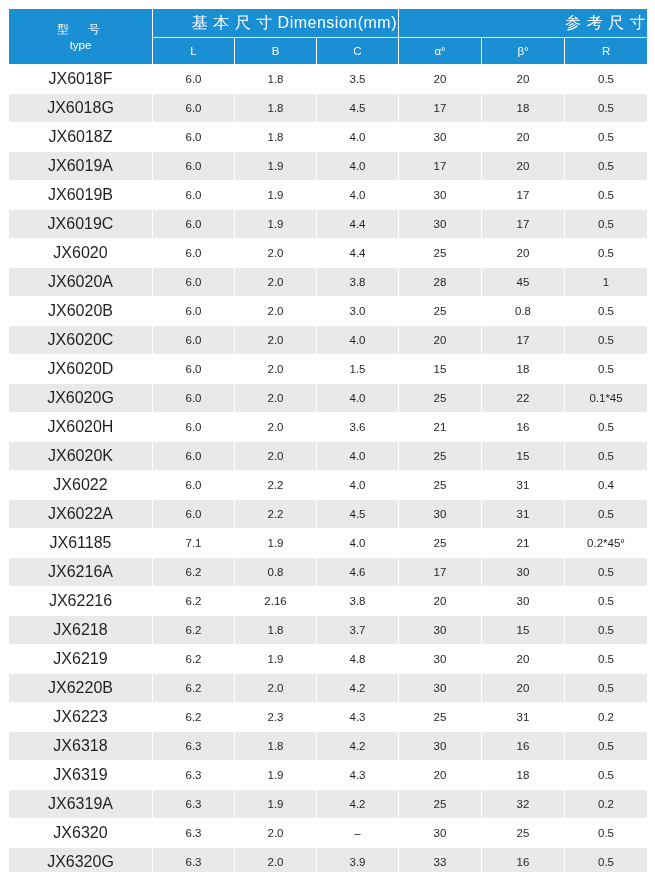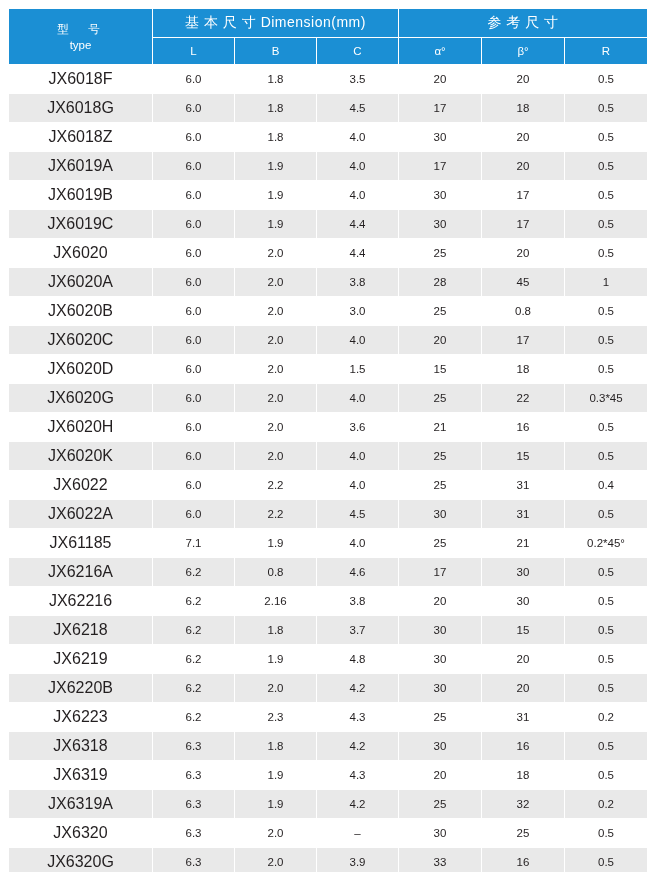--- a/index.html
+++ b/index.html
@@ -39,23 +39,24 @@
     border: 1px solid #ffffff;
     text-align: center;
     vertical-align: middle;
   }
   thead th {
     background: #1b8fd4;
     color: #ffffff;
     font-weight: normal;
   }
   thead th.group {
-    font-size: 14px;
+    font-size: 16px;
     letter-spacing: 0.5px;
     height: 26px;
+    text-align: right;
   }
   thead th.sub {
     font-size: 11.5px;
     height: 24px;
   }
   thead th.typehead {
     font-size: 11.5px;
     line-height: 16px;
     height: 50px;
   }
@@ -208,21 +209,21 @@
           <td>18</td>
           <td>0.5</td>
         </tr>
         <tr class="alt">
           <td class="type">JX6020G</td>
           <td>6.0</td>
           <td>2.0</td>
           <td>4.0</td>
           <td>25</td>
           <td>22</td>
-          <td>0.3*45</td>
+          <td>0.1*45</td>
         </tr>
         <tr>
           <td class="type">JX6020H</td>
           <td>6.0</td>
           <td>2.0</td>
           <td>3.6</td>
           <td>21</td>
           <td>16</td>
           <td>0.5</td>
         </tr>

